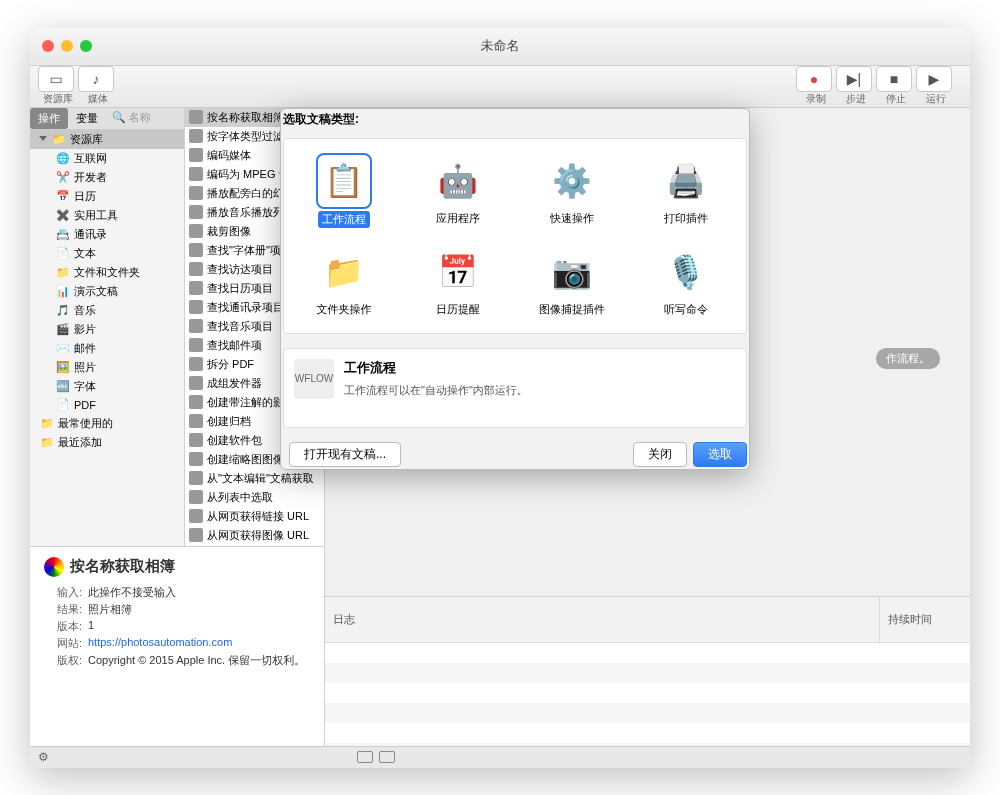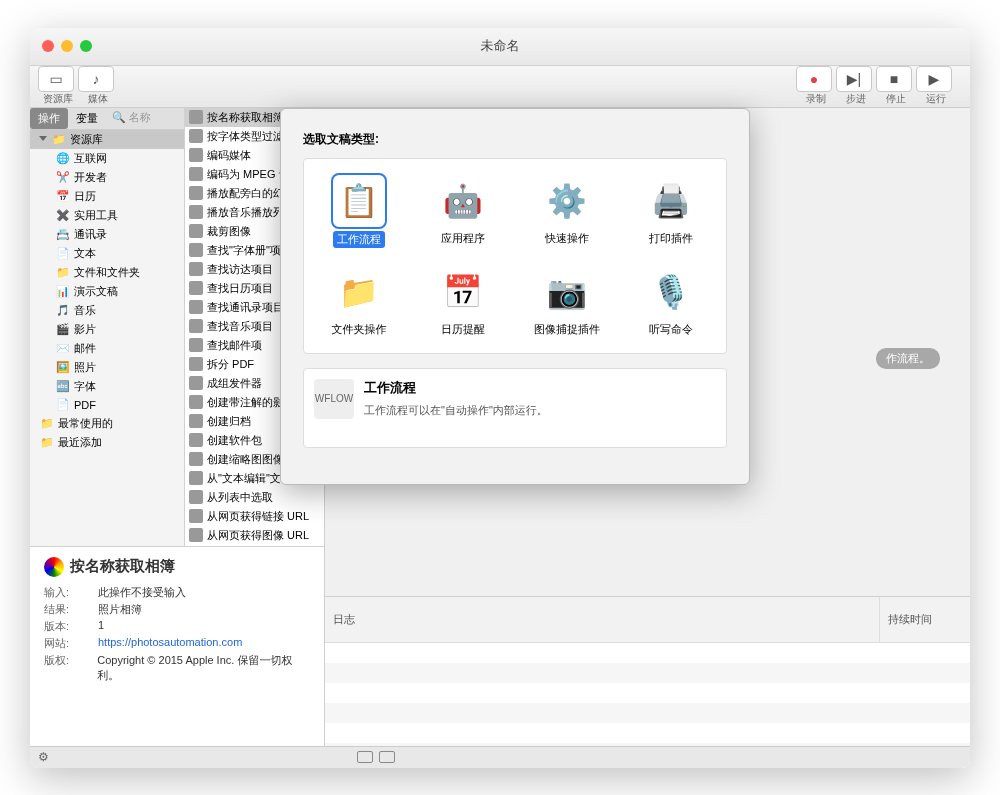--- a/index.html
+++ b/index.html
@@ -31,34 +31,34 @@
 .mid-col { width: 140px; border-right: 1px solid #d0d0d0; background: #fff; overflow: auto; font-size: 11px; }
 .action-item { display: flex; align-items: center; gap: 4px; padding: 2px 4px; white-space: nowrap; overflow: hidden; }
 .action-item.sel { background: #d0d0d0; }
 .ai-icon { width: 14px; height: 14px; background: #999; border-radius: 2px; flex-shrink: 0; }
 .right-col { flex: 1; background: #f0f0f0; position: relative; }
 .hint-pill { position: absolute; right: 30px; top: 240px; background: #a8a8a8; color: #fff; font-size: 11px; padding: 3px 10px; border-radius: 10px; }
 .info-panel { position: absolute; left: 0; bottom: 22px; width: 295px; height: 200px; background: #fff; border-top: 1px solid #d0d0d0; border-right:1px solid #d0d0d0; padding: 10px 14px; font-size: 11px; color: #333; }
 .info-panel h3 { font-size: 15px; font-weight: bold; margin-bottom: 8px; display: flex; align-items: center; gap: 6px; }
 .info-panel .desc { margin-bottom: 10px; color: #555; }
 .info-panel .kv { display: flex; margin-bottom: 2px; }
-.info-panel .k { width: 38px; color: #666; margin-right: 16px; }
+.info-panel .k { width: 38px; color: #666; text-align: right; margin-right: 6px; }
 .info-panel a { color: #2168d9; text-decoration: none; }
 .log-panel { position: absolute; left: 295px; right: 0; bottom: 22px; height: 150px; background: #fff; border-top: 1px solid #d0d0d0; }
 .log-header { display: flex; background: #f2f2f2; border-bottom: 1px solid #ddd; font-size: 11px; color: #555; }
 .log-header .lh { padding: 15px 8px; border-right: 1px solid #ddd; }
 .log-header .lh:first-child { flex: 1; }
 .log-header .lh:last-child { width: 90px; border-right: none; }
 .log-body { height: 125px; background: repeating-linear-gradient(#fff, #fff 20px, #f6f6f6 20px, #f6f6f6 40px); }
 .statusbar { position: absolute; left: 0; right: 0; bottom: 0; height: 22px; background: #e8e8e8; border-top: 1px solid #ccc; display: flex; align-items: center; padding: 0 8px; font-size: 12px; color: #666; gap: 8px; }
 .statusbar .sbr { margin-left: 300px; display: flex; gap: 6px; }
 .sbicon { width: 16px; height: 12px; border: 1px solid #888; border-radius: 2px; }
 
 
-.modal { position: absolute; left: 250px; top: 80px; width: 470px; background: #f2f2f2; border: 1px solid #bbb; border-radius: 6px; box-shadow: 0 8px 30px rgba(0,0,0,0.3); padding: 22px; z-index: 10; }
+.modal { position: absolute; left: 250px; top: 80px; width: 470px; background: #f2f2f2; border: 1px solid #bbb; border-radius: 6px; box-shadow: 0 8px 30px rgba(0,0,0,0.3); padding: 2px; z-index: 10; }
 .modal-title { font-size: 12px; font-weight: bold; margin-bottom: 10px; }
 .type-grid { display: grid; grid-template-columns: repeat(4, 1fr); gap: 10px 6px; margin-bottom: 14px; border:1px solid #ddd; background:#fff; padding:12px 6px; border-radius:4px;}
 .type-item { display: flex; flex-direction: column; align-items: center; font-size: 11px; gap: 4px; padding: 4px; border-radius: 4px; }
 .type-item.sel .type-icon { outline: 2px solid #2d7bf0; border-radius: 6px; }
 .type-item.sel .type-label-box { background:#2d7bf0; color:#fff; padding:1px 4px; border-radius:3px;}
 .type-icon { width: 52px; height: 52px; display: flex; align-items: center; justify-content: center; font-size: 32px; }
 .desc-box { border: 1px solid #ddd; background: #fff; border-radius: 4px; padding: 10px; margin-bottom: 14px; min-height: 80px; display:flex; gap:10px; }
 .desc-box .dicon { width: 40px; height: 40px; background:#eee; border-radius:4px; display:flex; align-items:center; justify-content:center; font-size:10px; color:#666;}
 .desc-box .dtext h4 { font-size: 13px; margin-bottom: 6px; }
 .desc-box .dtext p { font-size: 11px; color: #555; }
@@ -393,14 +393,20 @@
           <div class="type-label-box">听写命令</div>
         </div>
       </div>
     <div class="desc-box">
       <div class="dicon">WFLOW</div>
       <div class="dtext">
         <h4>工作流程</h4>
         <p>工作流程可以在"自动操作"内部运行。</p>
       </div>
     </div>
+    <div class="modal-buttons">
+      <button class="mbtn">打开现有文稿...</button>
+      <div class="spacer"></div>
+      <button class="mbtn">关闭</button>
+      <button class="mbtn primary">选取</button>
+    </div>
   </div>
 </div>
 
 </body></html>

